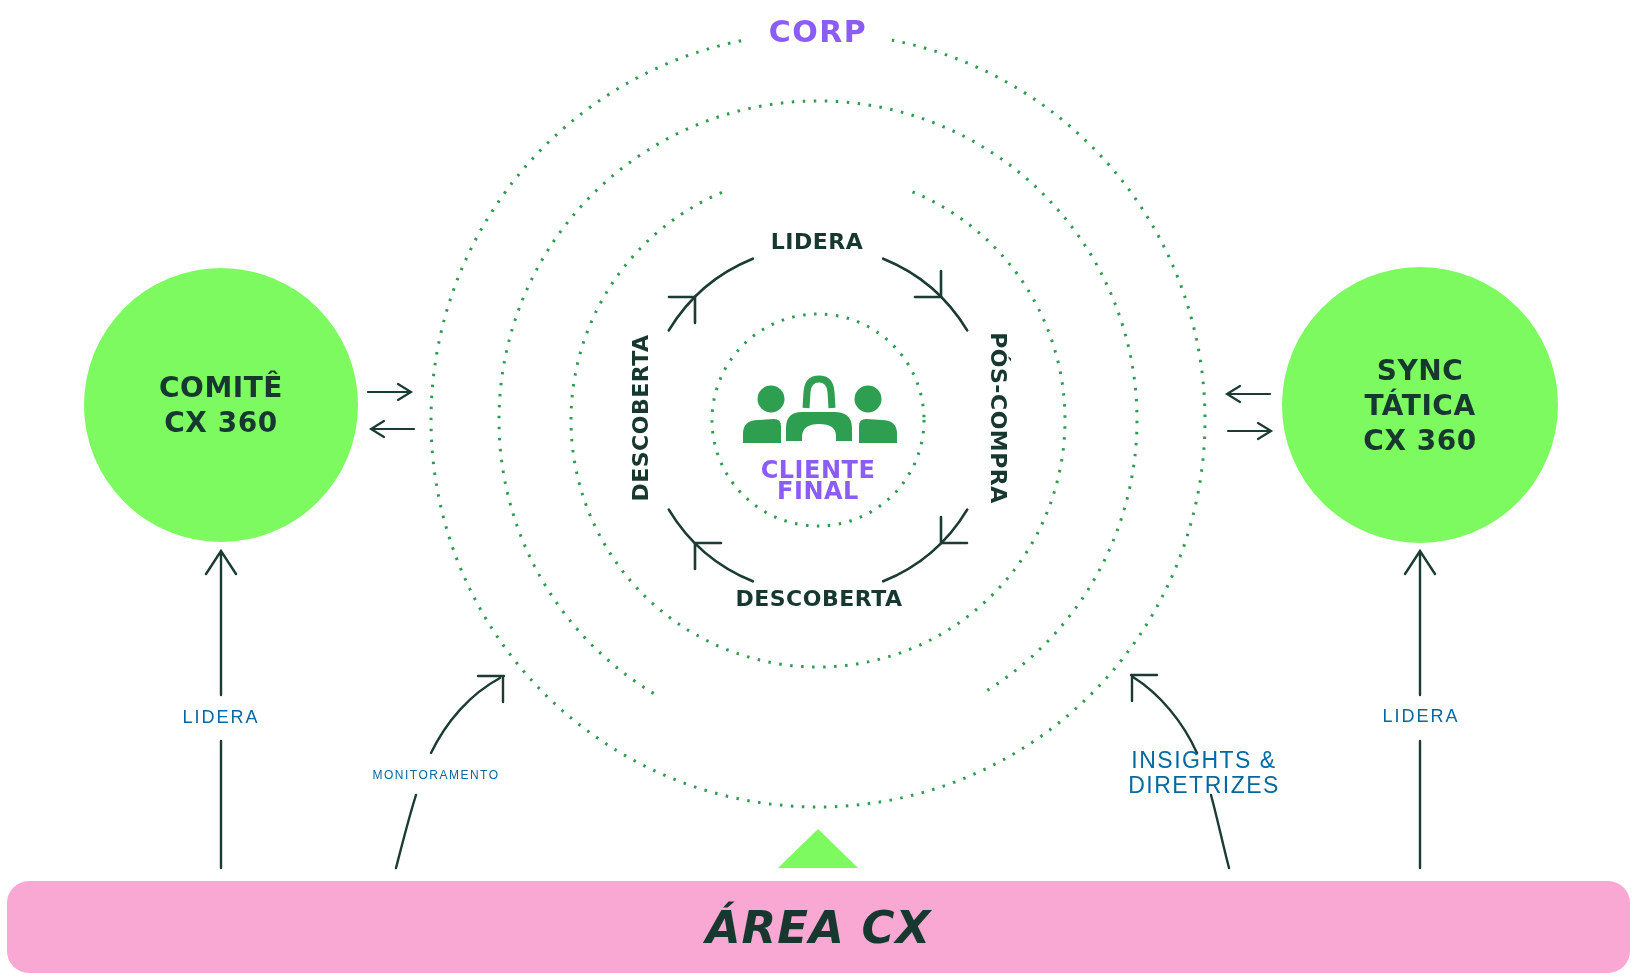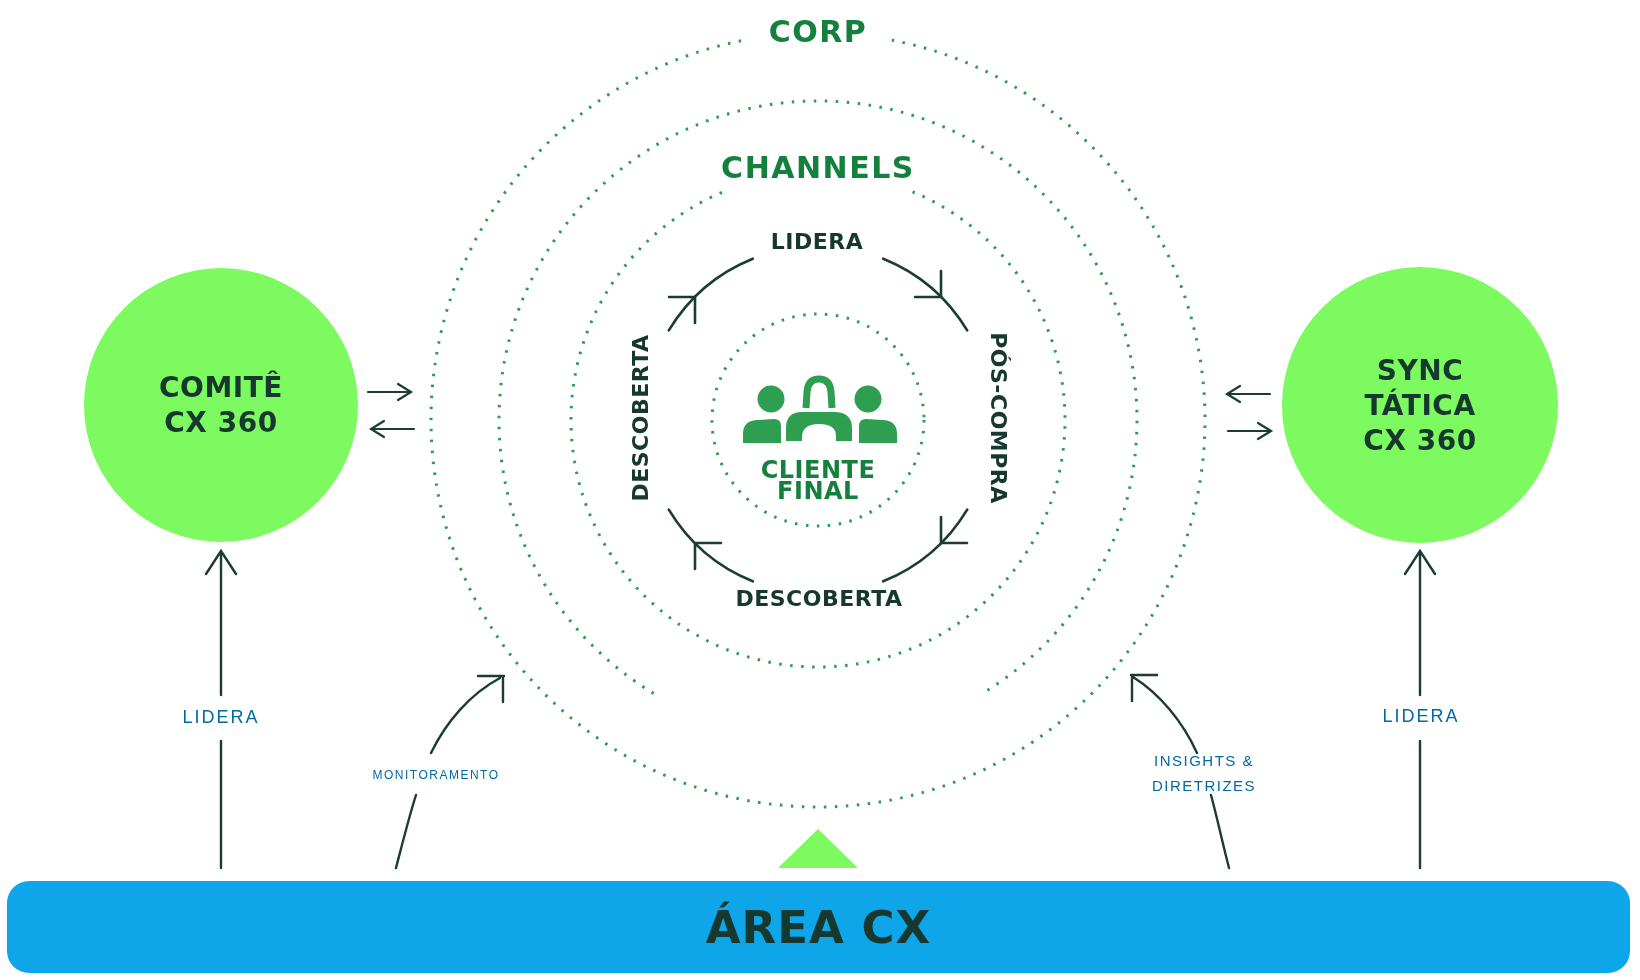--- a/index.html
+++ b/index.html
@@ -4,46 +4,46 @@
 <style>
   html,body{margin:0;padding:0;background:#ffffff;}
   .canvas{
     position:relative;width:1640px;height:980px;background:#ffffff;overflow:hidden;
     font-family:"DejaVu Sans",sans-serif;
   }
   .layer{position:absolute;left:0;top:0;}
   .abs{position:absolute;transform:translate(-50%,-50%);white-space:nowrap;text-align:center;}
   
   .h{font-family:"DejaVu Sans",sans-serif;font-weight:800;}
-  .green{color:#15803d;}
+  .green{color:#8b5cf6;}
   .dark{color:#17382E;}
   
   .lbl{
     font-family:"Liberation Sans",sans-serif;font-weight:400;color:#0369a1;
     letter-spacing:2px;font-size:18px;
   }
   .ring-label{font-size:30px;letter-spacing:1.5px;}
   .cf-label{font-size:29px;letter-spacing:1.5px;}
   .cycle-label{font-size:22px;letter-spacing:0.5px;}
   .rot-left{transform:translate(-50%,-50%) rotate(-90deg);}
   .rot-right{transform:translate(-50%,-50%) rotate(90deg);}
   .center-label{font-size:24px;line-height:21px;letter-spacing:0.5px;}
   .node{
     position:absolute;background:#7CFA60;border-radius:50%;
     display:flex;align-items:center;justify-content:center;text-align:center;
   }
   .node-left{left:84px;top:268px;width:274px;height:274px;}
   .node-right{left:1282px;top:267px;width:276px;height:276px;}
   .node .txt{font-size:28px;line-height:35px;letter-spacing:0.5px;color:#17382E;font-weight:800;}
   .bar{
-    position:absolute;left:7px;top:881px;width:1623px;height:92px;background:#0ea5e9;
-    border-radius:22px;display:flex;align-items:center;justify-content:center;
+    position:absolute;left:7px;top:881px;width:1623px;height:92px;background:#f9a8d4;
+    border-radius:22px;display:flex;align-items:center;justify-content:center;font-style:italic;
   }
   .bar .txt{font-size:45px;letter-spacing:1px;color:#17382E;font-weight:800;}
-  .two-line{white-space:normal;width:220px;line-height:25px;font-size:15px;letter-spacing:1.5px;}
+  .two-line{white-space:normal;width:220px;line-height:25px;font-size:23px;letter-spacing:1.5px;}
   .mono-lbl{font-size:12px;letter-spacing:1.5px;}
 </style>
 </head>
 <body>
 
 <div class="canvas">
 
   <svg class="layer" width="1640" height="980" viewBox="0 0 1640 980">
 
     <g stroke="#2E9C50" stroke-width="3" fill="none" stroke-dasharray="2.5 8.5">
@@ -88,21 +88,20 @@
 
     <g stroke="#1A3C32" stroke-width="2.4" fill="none" stroke-linecap="round">
       <path d="M396,868 C403,841 409,817 416,795 M431,753 C446,722 470,694 500,678 M478,676 L504,676 M503,676 L503,702"></path>
       <path d="M1229,868 C1222,841 1217,817 1211,795 M1197,753 C1183,722 1160,694 1133,677 M1157,675 L1131,675 M1132,675 L1132,701"></path>
     </g>
 
     <polygon points="778,868 858,868 818,829" fill="#7CFA60"></polygon>
   </svg>
 
   <div class="abs h green ring-label" style="left:818px;top:31px">CORP</div>
-  <div class="abs h green ring-label" style="left:818px;top:167px">CHANNELS</div>
 
   <div class="abs h dark cycle-label" style="left:817px;top:241px">LIDERA</div>
   <div class="abs h dark cycle-label rot-right" style="left:998px;top:418px">PÓS-COMPRA</div>
   <div class="abs h dark cycle-label" style="left:819px;top:598px">DESCOBERTA</div>
   <div class="abs h dark cycle-label rot-left" style="left:640px;top:418px">DESCOBERTA</div>
 
   <div class="abs h green center-label" style="left:818px;top:481px">
     <div>CLIENTE</div>
     <div>FINAL</div>
   </div>

